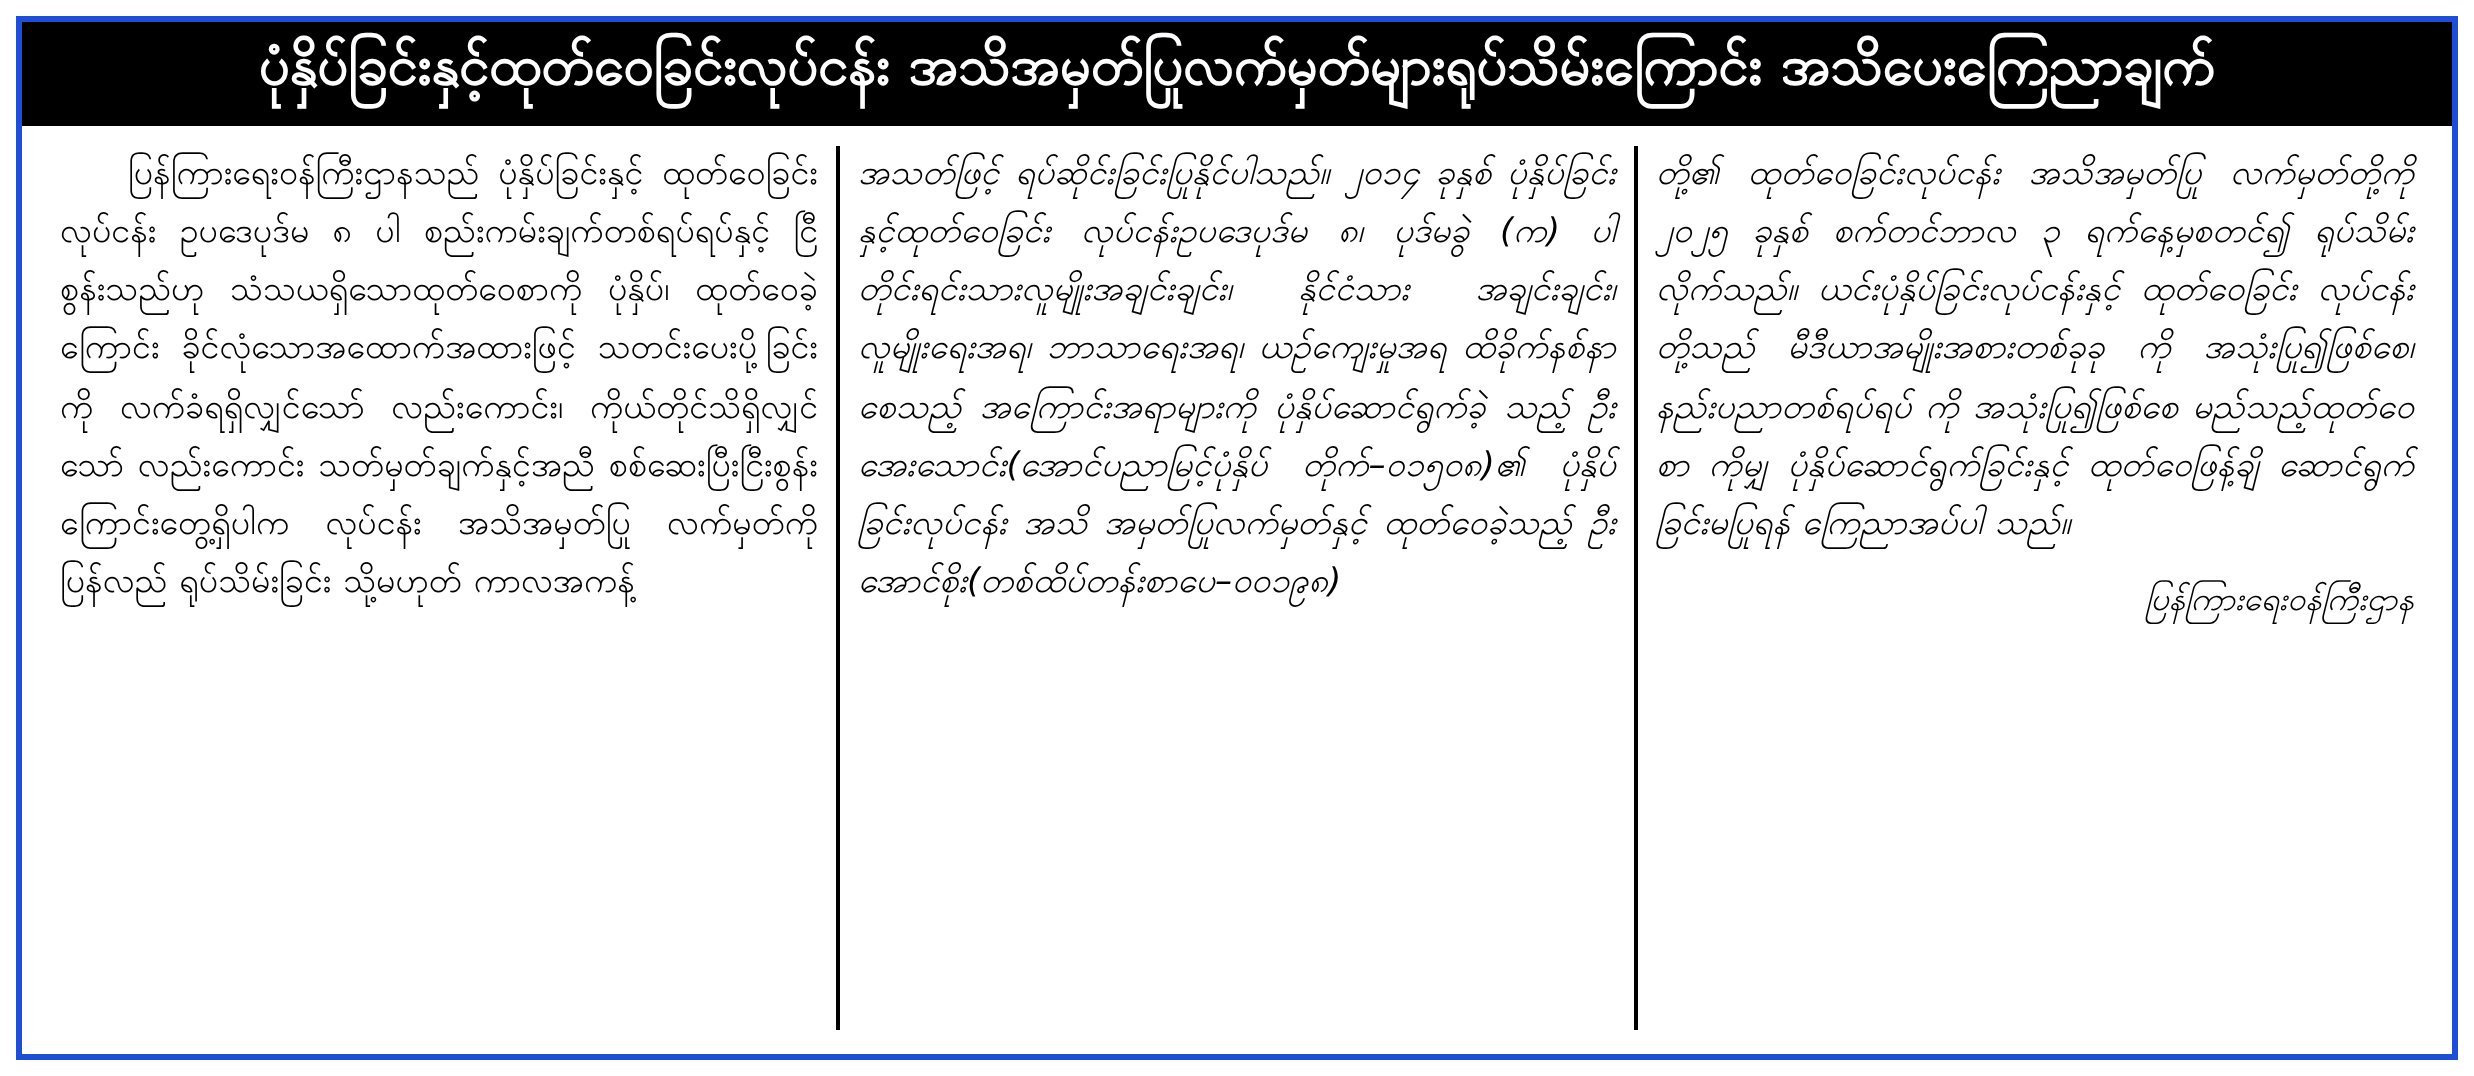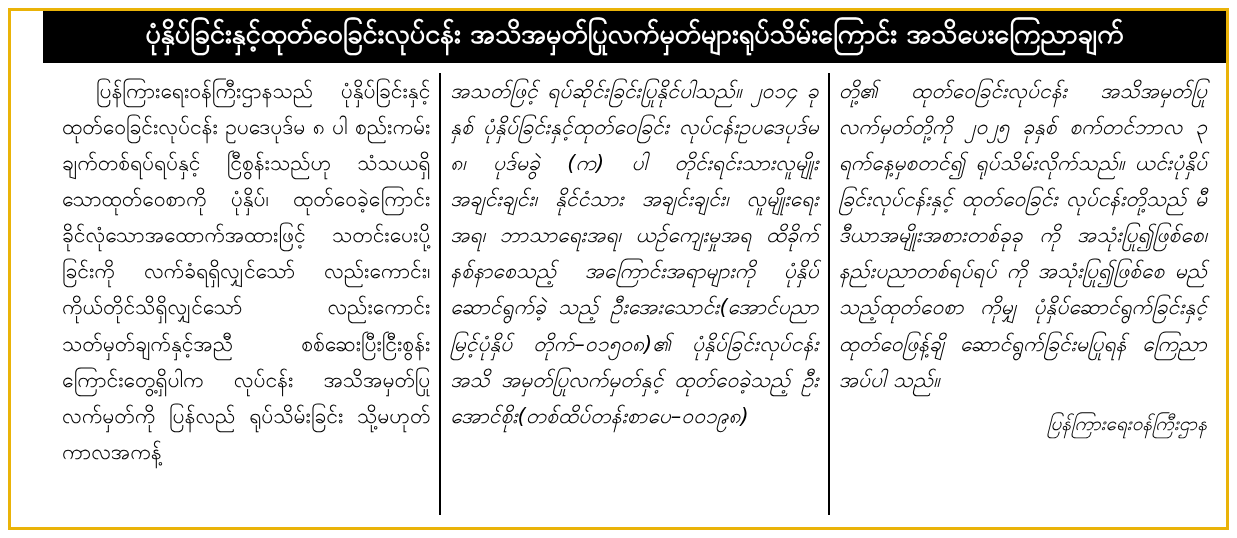--- a/index.html
+++ b/index.html
@@ -17,24 +17,23 @@
     background: #ffffff;
     box-sizing: border-box;
     overflow: hidden;
   }
   .notice-frame {
     position: absolute;
     left: 8px;
     top: 8px;
     right: 8px;
     bottom: 8px;
-    border: 3px solid #eab308;
+    border: 3px solid #1d4ed8;
     box-sizing: border-box;
     background: #ffffff;
-    padding-left: 32px;
   }
   .headline-band {
     background: #000000;
     color: #ffffff;
     text-align: center;
     padding: 6px 10px 9px 10px;
     box-sizing: border-box;
   }
   .headline-text {
     font-size: 27px;
@@ -59,33 +58,33 @@
     flex: 1 1 0;
     padding: 0 9px;
     box-sizing: border-box;
     position: relative;
   }
   .col + .col {
     border-left: 2px solid #000000;
     font-style: italic;
   }
   .para {
-    font-size: 21px;
+    font-size: 17px;
     line-height: 1.72;
     color: #000000;
     text-align: justify;
     text-justify: inter-word;
     margin: 0 0 6px 0;
     word-spacing: 0.5px;
   }
   .para.indent {
     text-indent: 34px;
   }
   .signature {
-    font-size: 19px;
+    font-size: 16px;
     line-height: 1.6;
     text-align: right;
     margin-top: 10px;
     color: #000000;
   }
 </style>
 </head>
 <body>
 
 <div class="page">

